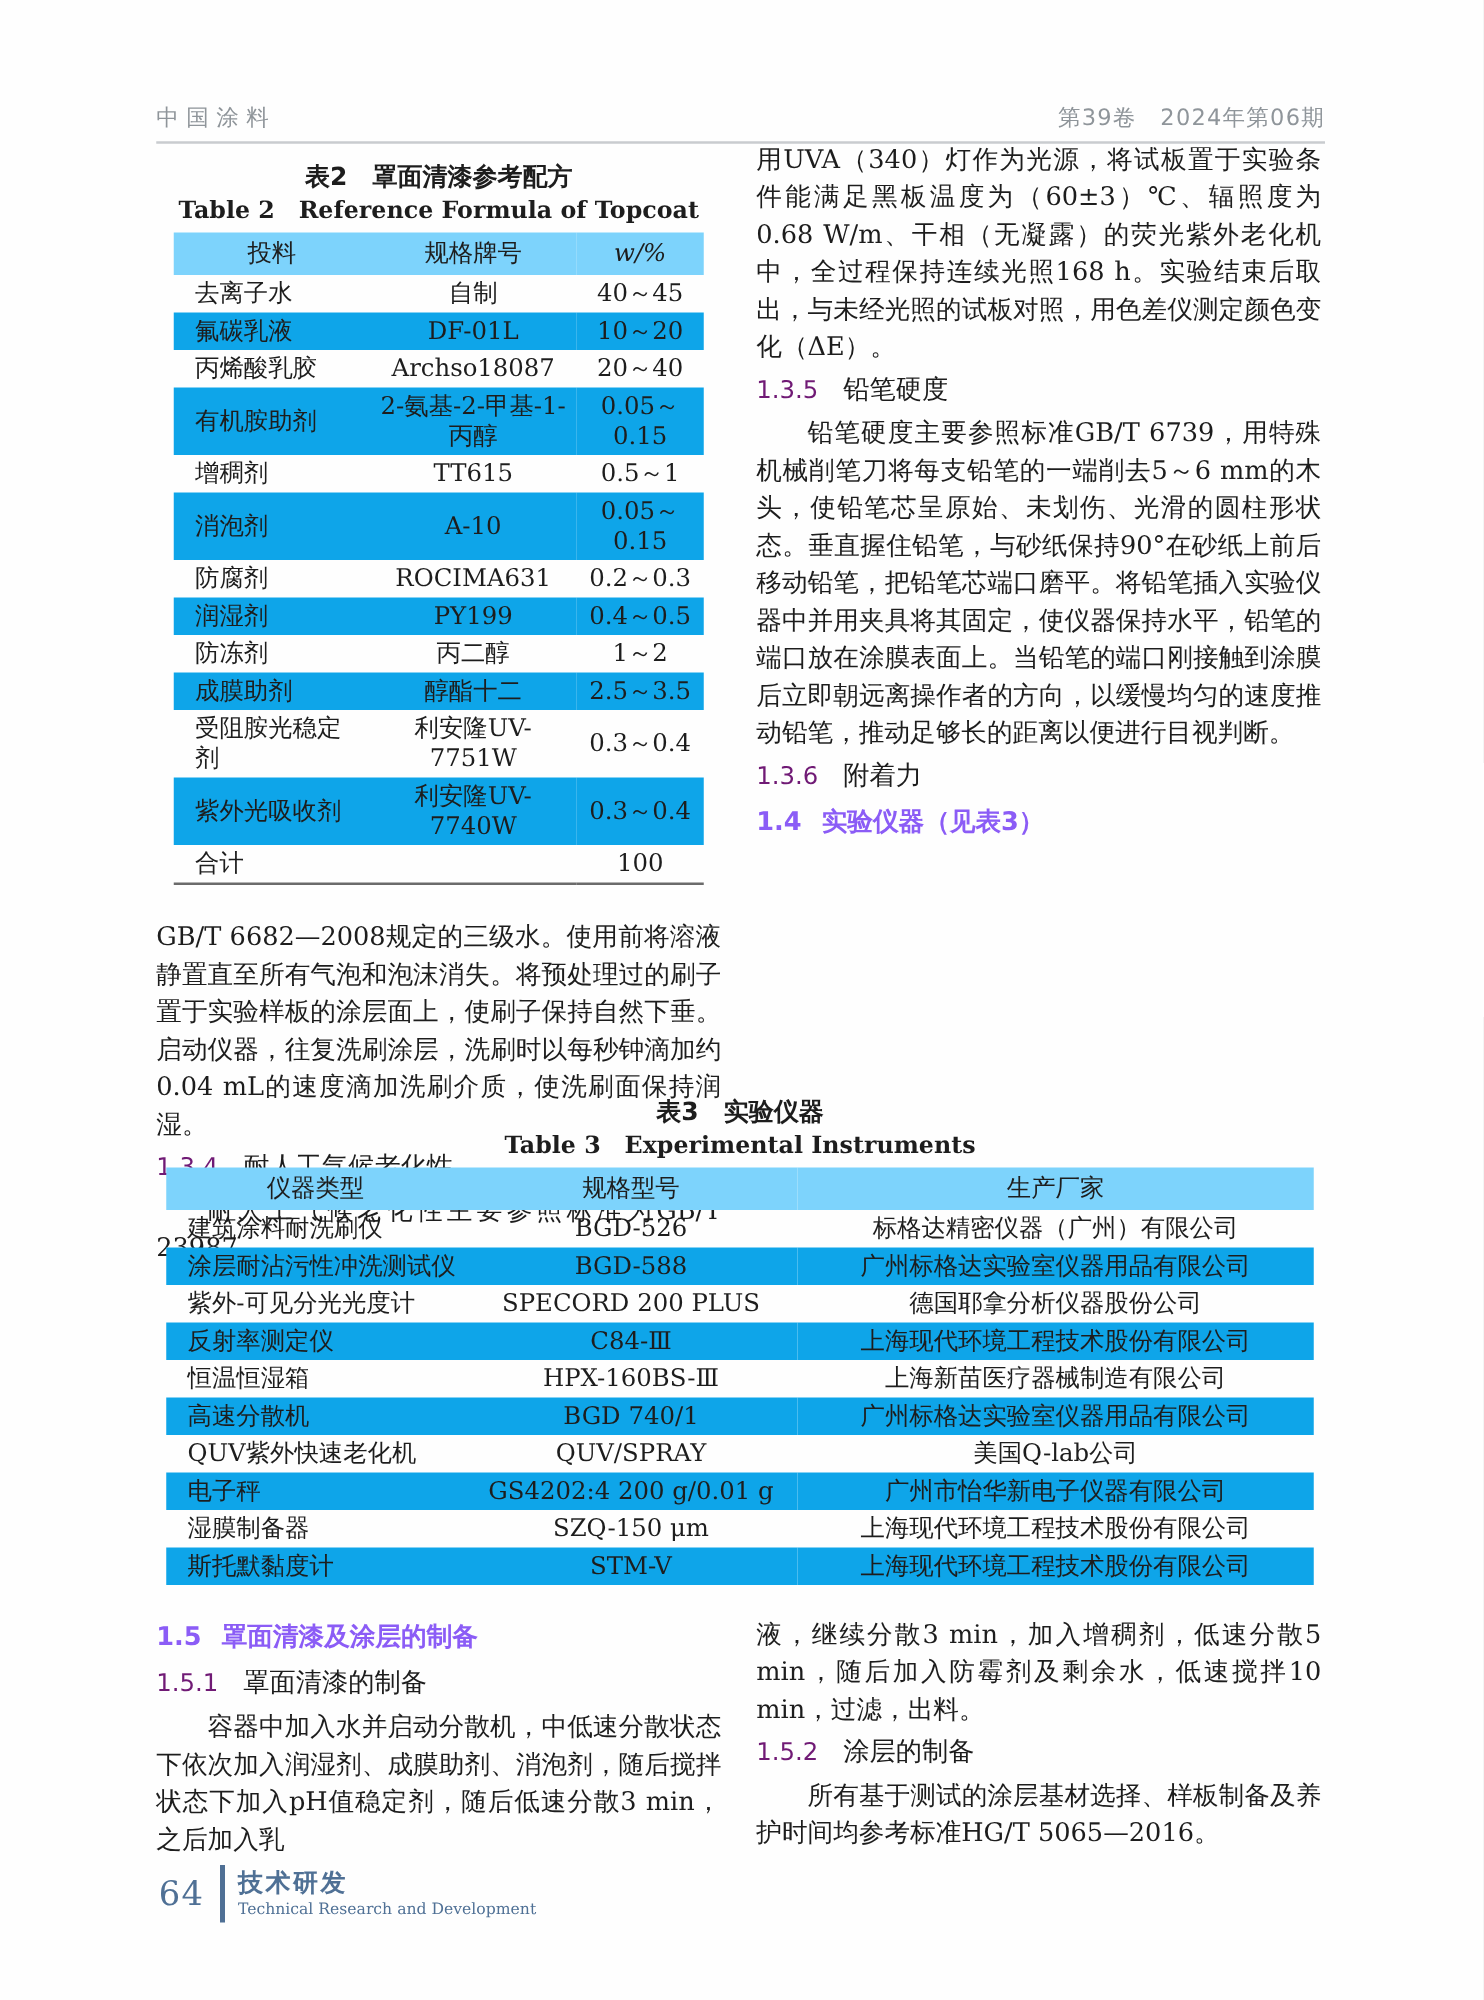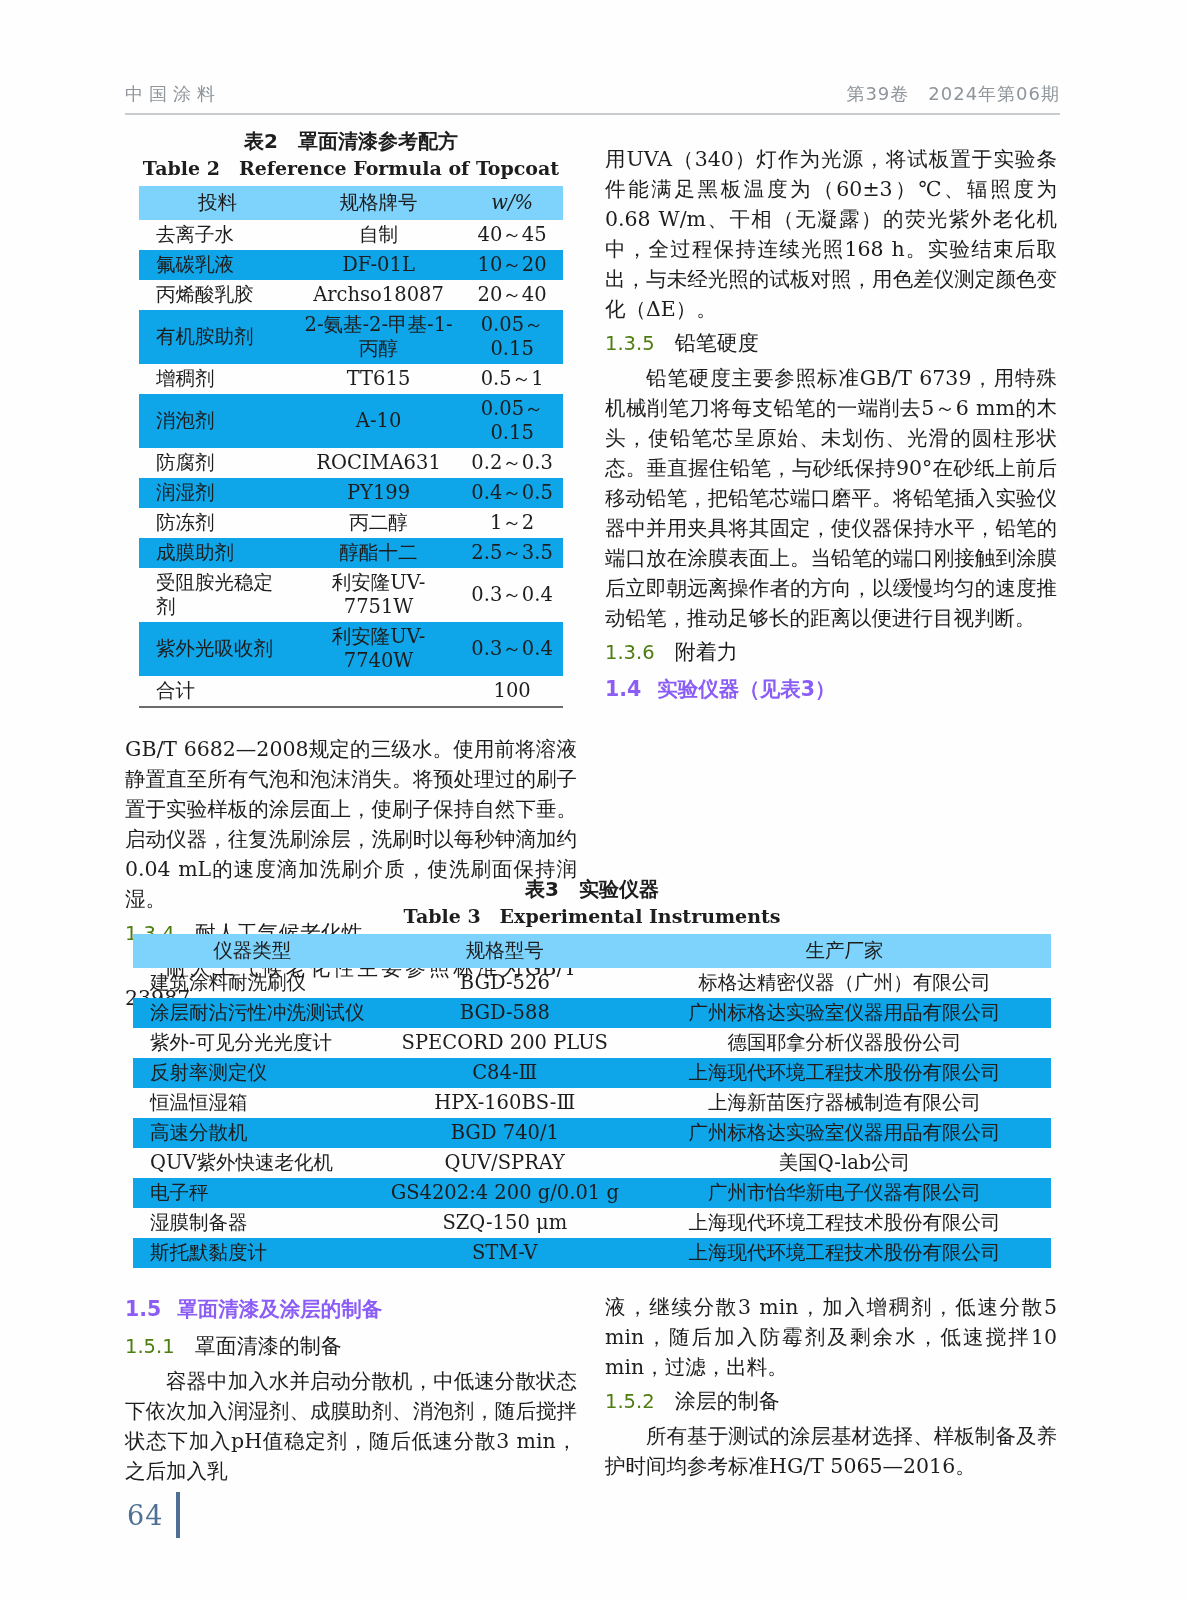--- a/index.html
+++ b/index.html
@@ -15,29 +15,29 @@
     display:flex; justify-content:space-between; align-items:flex-end;
     padding-bottom:7px; border-bottom:2px solid #c9cccf;
     font-family:"DejaVu Sans","Liberation Sans",sans-serif;
     font-size:18px; color:#8f959a;
   }
   .hdr .journal { letter-spacing:6px; }
   .hdr .issue { letter-spacing:1px; }
   
   .col { position:absolute; width:452px; }
   .col-tl { left:125px; top:128px; }
-  .col-tr { left:605px; top:144px; }
+  .col-tr { left:605px; top:112px; }
   .col-bl { left:125px; top:1290px; }
   .col-br { left:605px; top:1292px; }
   
   .para { font-size:20.5px; line-height:30px; text-align:justify; }
   .indent { text-indent:2em; }
   .sec { margin:3px 0 2px 0; line-height:33px; }
   .sec .num {
-    color:#4d7c0f; font-family:"DejaVu Sans","Liberation Sans",sans-serif;
+    color:#701a75; font-family:"DejaVu Sans","Liberation Sans",sans-serif;
     font-size:19.5px; margin-right:20px;
   }
   .sec .ttl { font-size:21px; }
   .sec-red .num, .sec-red .ttl {
     color:#8b5cf6; font-weight:bold;
     font-family:"DejaVu Sans","Liberation Sans",sans-serif; font-size:20.5px;
   }
   .sec-red .num { margin-right:16px; }
   
   .cap-cn {
@@ -275,15 +275,19 @@
     <p class="para">液，继续分散3 min，加入增稠剂，低速分散5 min，随后加入防霉剂及剩余水，低速搅拌10 min，过滤，出料。</p>
     <div class="sec">
       <span class="num">1.5.2</span><span class="ttl">涂层的制备</span>
     </div>
     <p class="para indent">所有基于测试的涂层基材选择、样板制备及养护时间均参考标准HG/T 5065—2016。</p>
   </div>
 
   <div class="ftr">
     <span class="pg">64</span>
     <span class="bar"></span>
+    <span class="stack">
+      <span class="cn">技术研发</span>
+      <span class="en">Technical Research and Development</span>
+    </span>
   </div>
 
 </div>
 
 </body></html>

